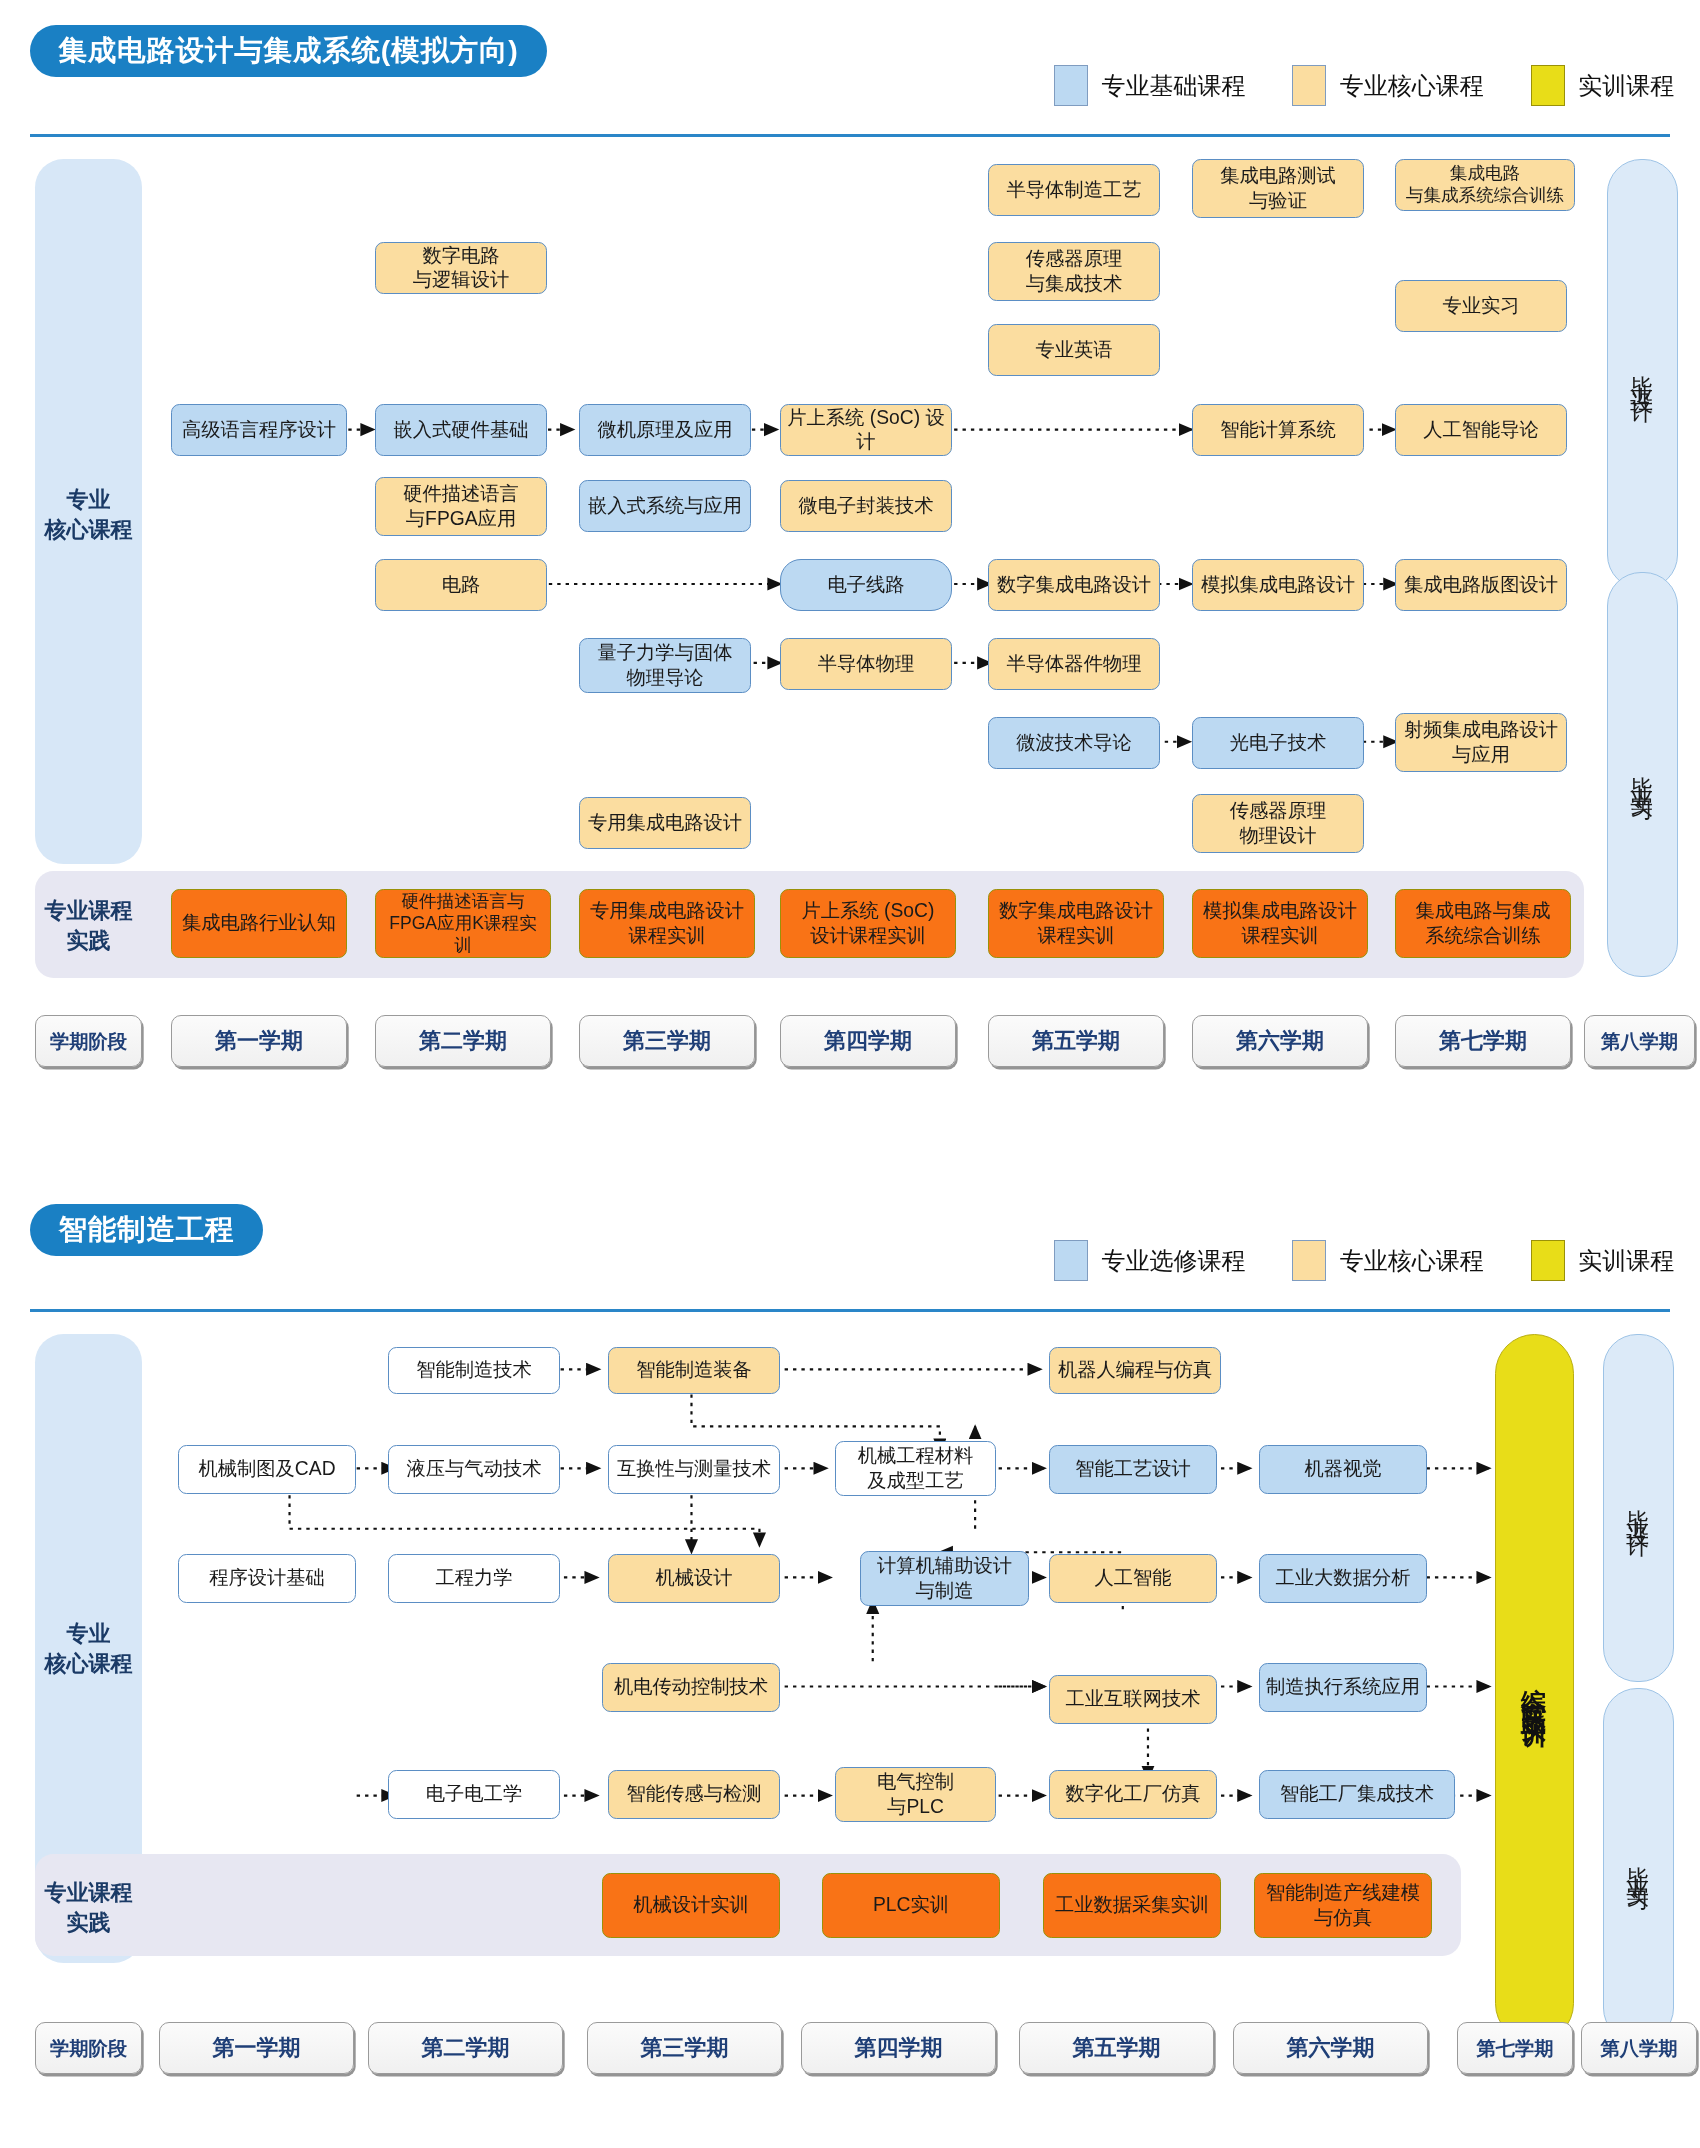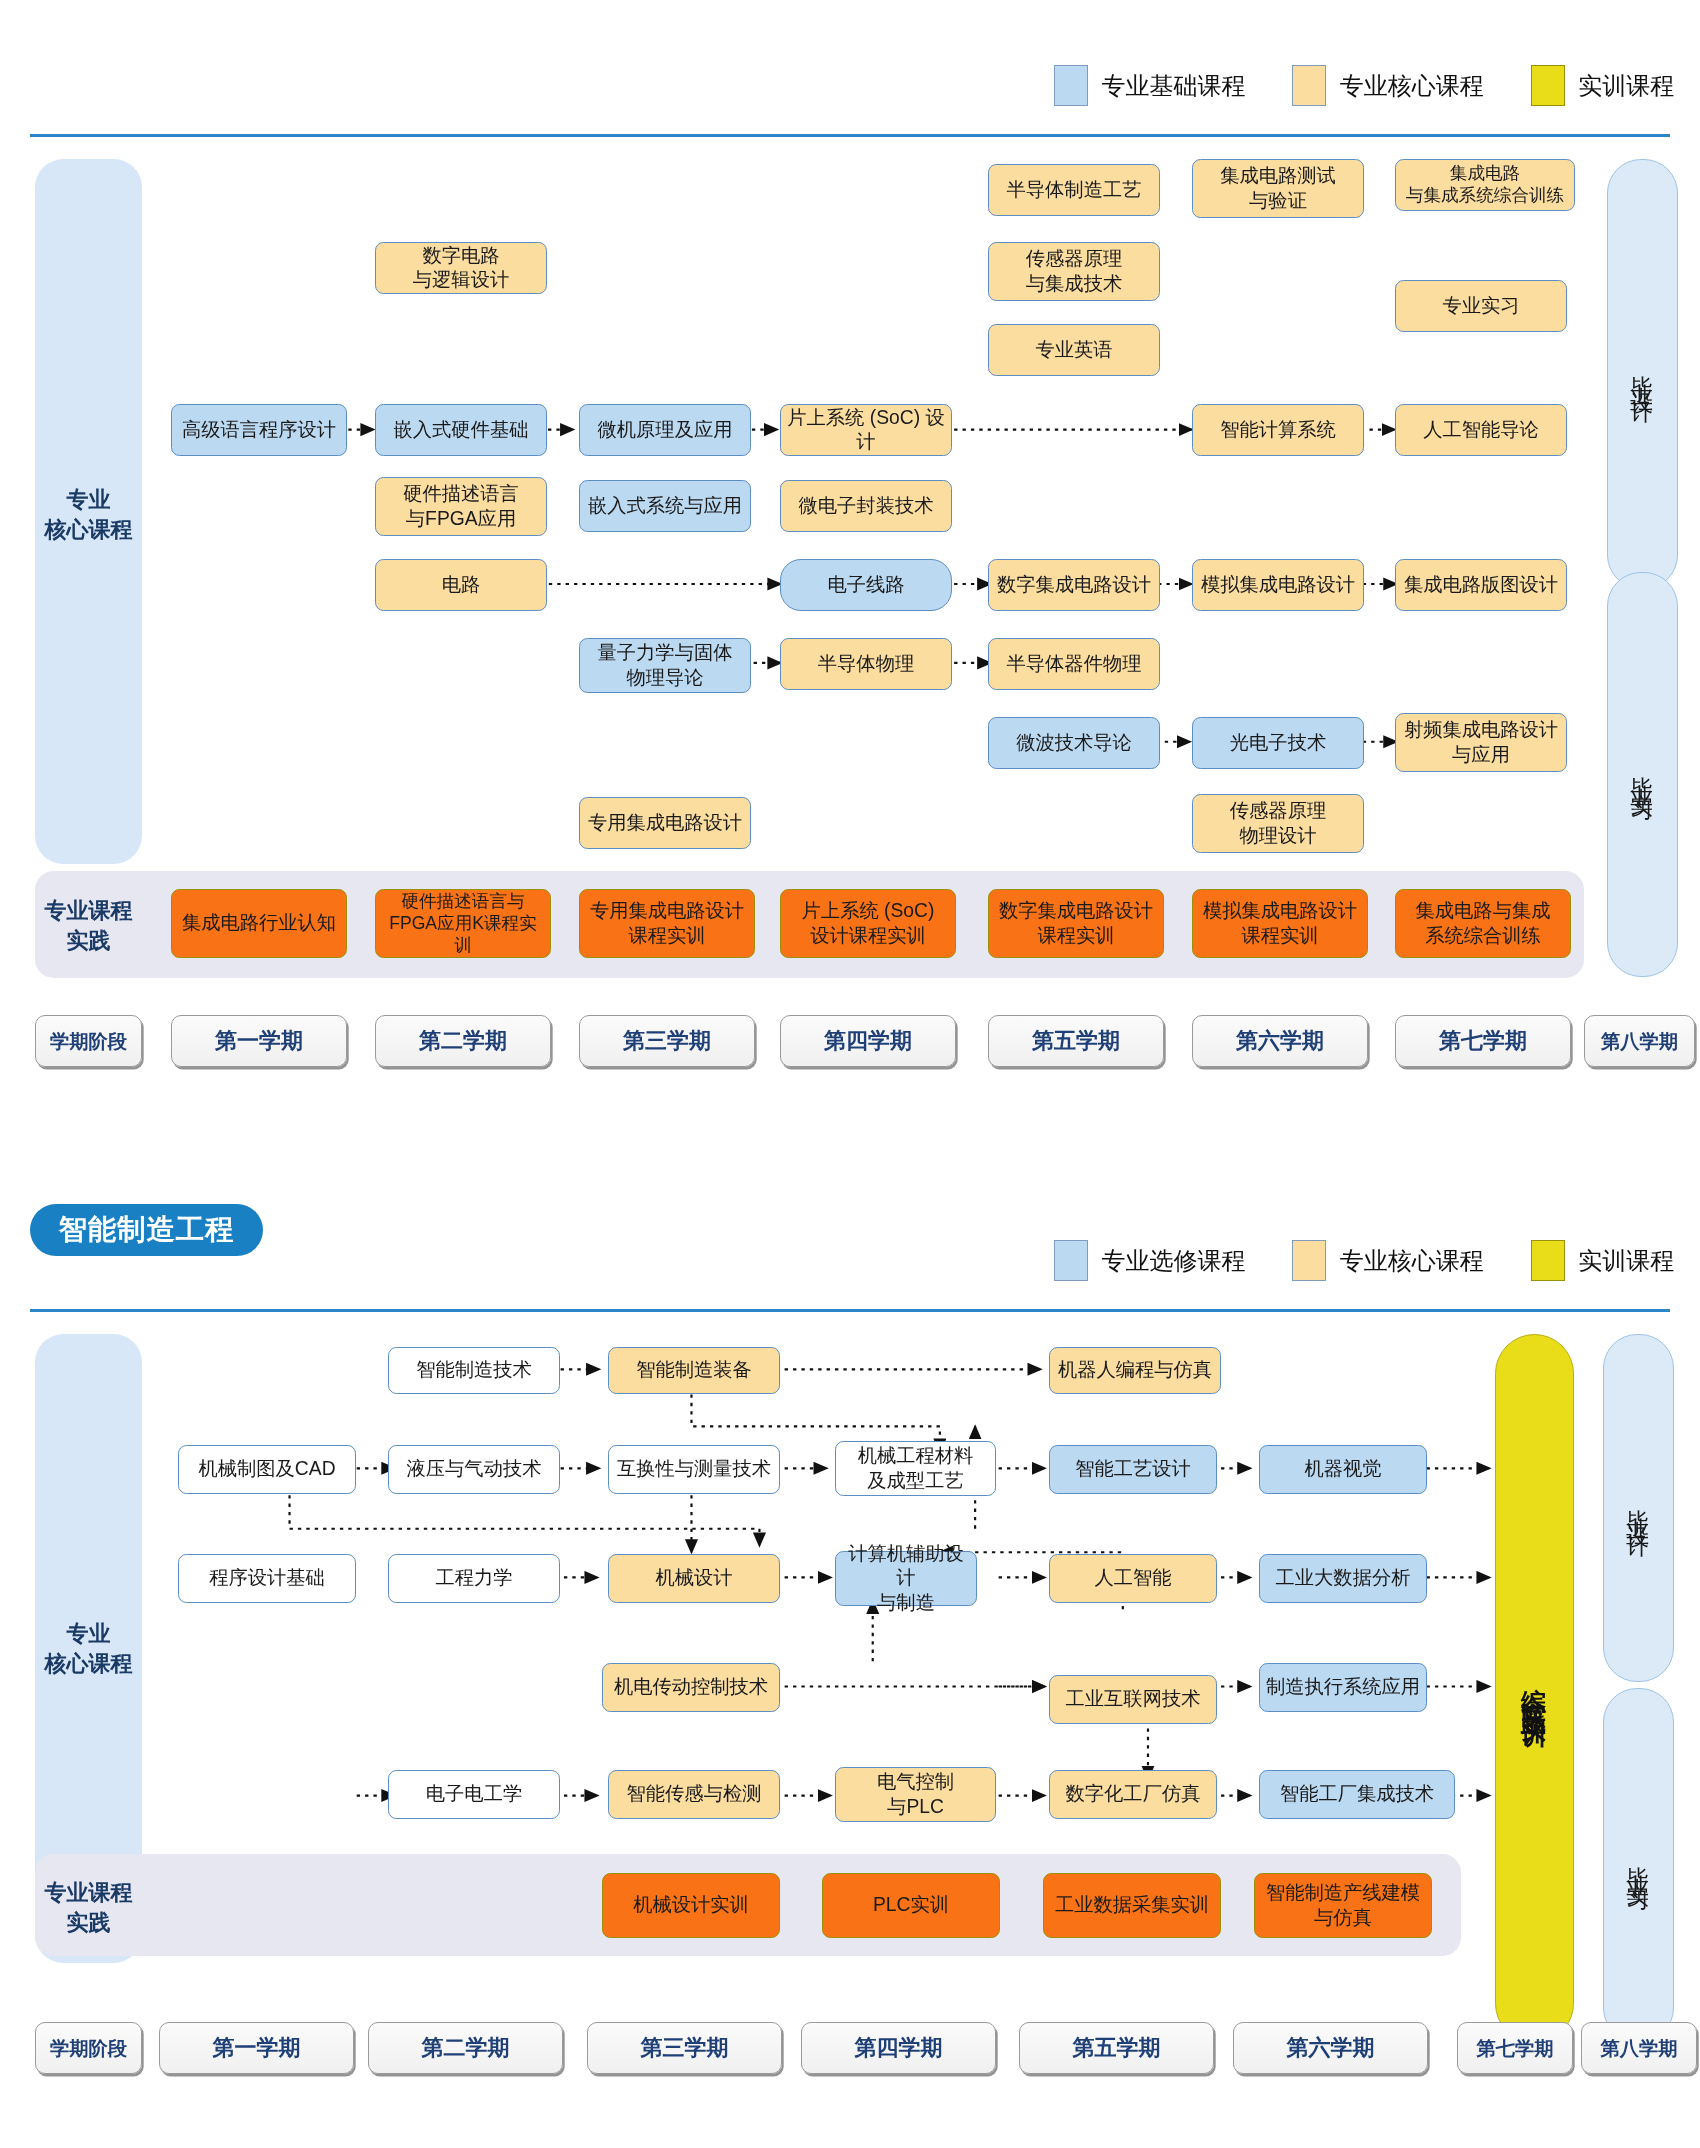--- a/index.html
+++ b/index.html
@@ -79,20 +79,21 @@
   }
 
   
   .edges{position:absolute;left:0;top:0;pointer-events:none;}
 </style>
 </head>
 <body>
 
 <div class="chart" style="top:0;height:1116px;">
 
+  <div class="title-pill" style="left:30px;top:25px;">集成电路设计与集成系统(模拟方向)</div>
 
   <div class="legend" style="left:1007px;top:65px;">
     <div class="legend-item">
       <span class="legend-swatch" style="background:#bcd9f2;"></span>
       <span class="legend-label">专业基础课程</span>
     </div>
     <div class="legend-item">
       <span class="legend-swatch" style="background:#fbdda0;"></span>
       <span class="legend-label">专业核心课程</span>
     </div>
@@ -293,21 +294,21 @@
   <div class="node n-white" style="left:388px;top:262px;width:172px;height:49px;">液压与气动技术</div>
   <div class="node n-white" style="left:608px;top:262px;width:172px;height:49px;">互换性与测量技术</div>
   <div class="node n-white" style="left:835px;top:258px;width:161px;height:55px;">机械工程材料
 及成型工艺</div>
   <div class="node n-blue" style="left:1049px;top:262px;width:168px;height:49px;">智能工艺设计</div>
   <div class="node n-blue" style="left:1259px;top:262px;width:168px;height:49px;">机器视觉</div>
 
   <div class="node n-white" style="left:178px;top:371px;width:178px;height:49px;">程序设计基础</div>
   <div class="node n-white" style="left:388px;top:371px;width:172px;height:49px;">工程力学</div>
   <div class="node n-orange" style="left:608px;top:371px;width:172px;height:49px;">机械设计</div>
-  <div class="node n-blue" style="left:835px;top:368px;width:142px;height:55px;">计算机辅助设计
+  <div class="node n-blue" style="left:860px;top:368px;width:169px;height:55px;">计算机辅助设计
 与制造</div>
   <div class="node n-orange" style="left:1049px;top:371px;width:168px;height:49px;">人工智能</div>
   <div class="node n-blue" style="left:1259px;top:371px;width:168px;height:49px;">工业大数据分析</div>
 
   <div class="node n-orange" style="left:602px;top:480px;width:178px;height:49px;">机电传动控制技术</div>
   <div class="node n-orange" style="left:1049px;top:492px;width:168px;height:49px;">工业互联网技术</div>
   <div class="node n-blue" style="left:1259px;top:480px;width:168px;height:49px;">制造执行系统应用</div>
 
   <div class="node n-white" style="left:388px;top:587px;width:172px;height:49px;">电子电工学</div>
   <div class="node n-orange" style="left:608px;top:587px;width:172px;height:49px;">智能传感与检测</div>

